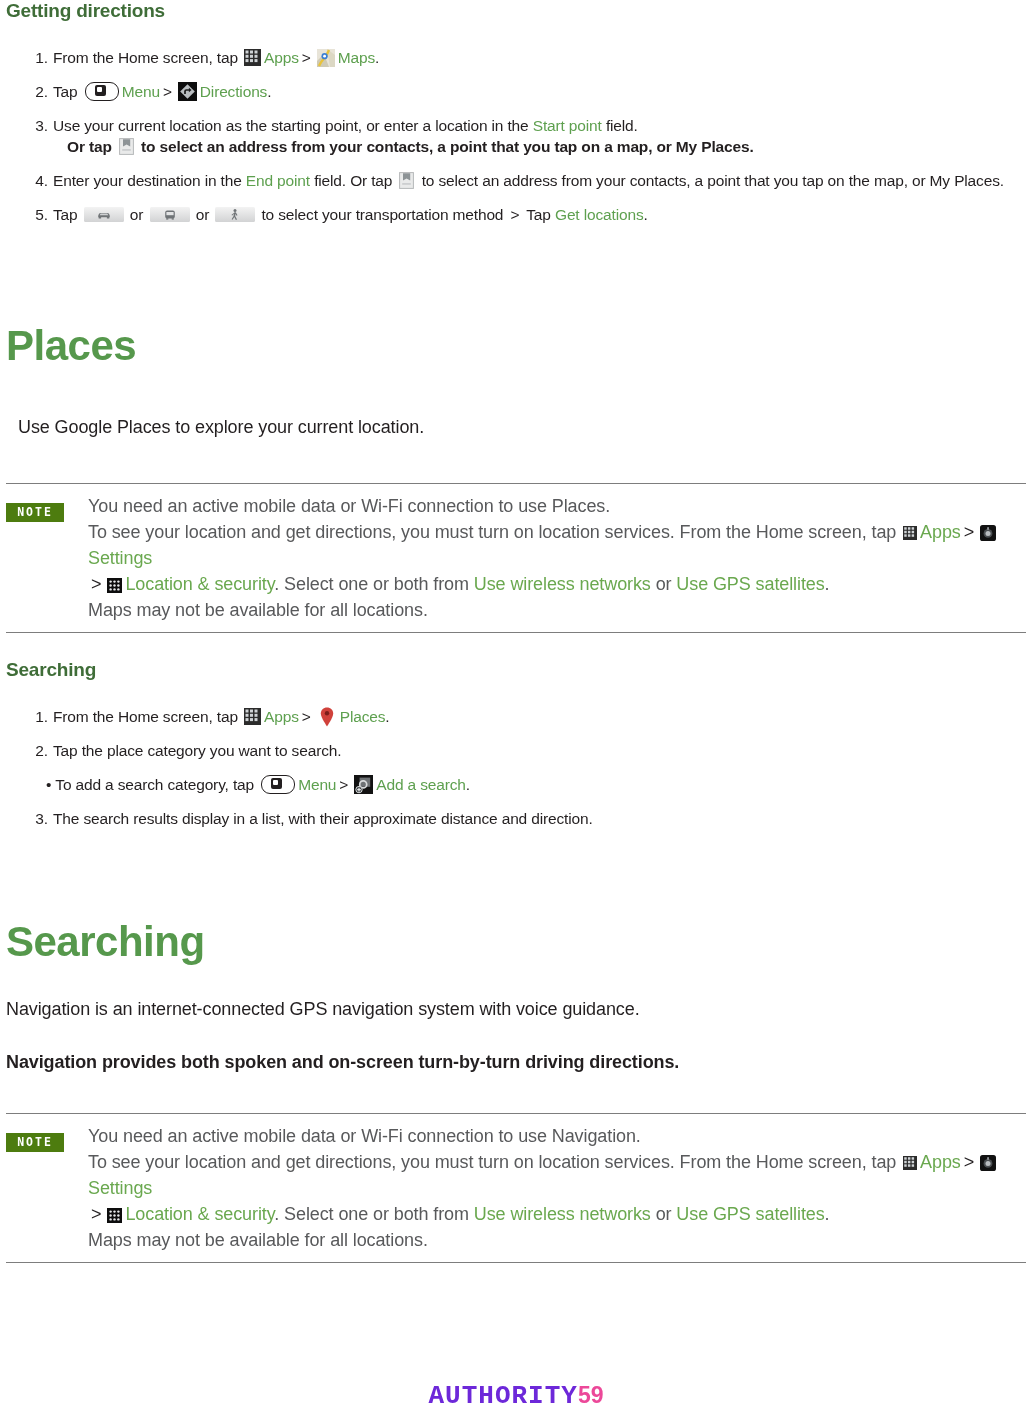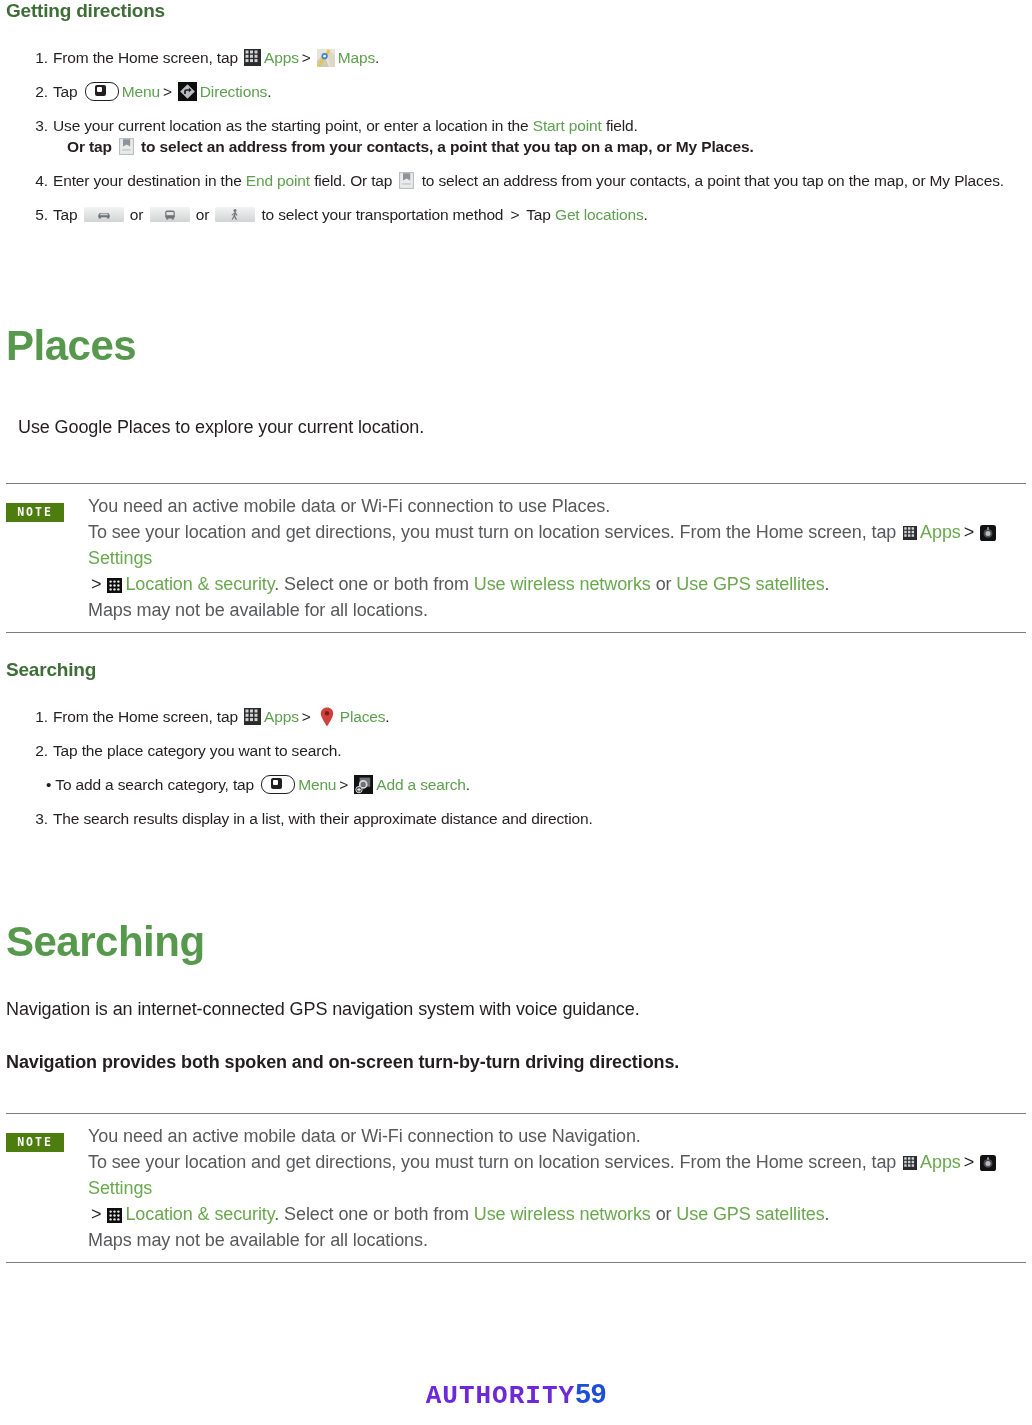--- a/index.html
+++ b/index.html
@@ -174,23 +174,23 @@
     justify-content:center;
   }
   .brand{
     font-family:Liberation Mono, monospace;
     font-size:26px;
     font-weight:bold;
     letter-spacing:1px;
     color:#6d28d9;
   }
   .pageno{
-    font-size:28px;
+    font-size:23px;
     font-weight:bold;
-    color:#1d4ed8;
+    color:#ec4899;
     margin-left:0;
   }
 
   
   .sp-a{height:26px;}
   .sp-b{height:86px;}
   .sp-c{height:38px;}
   .sp-d{height:33px;}
   .sp-e{height:26px;}
   .sp-g{height:78px;}

